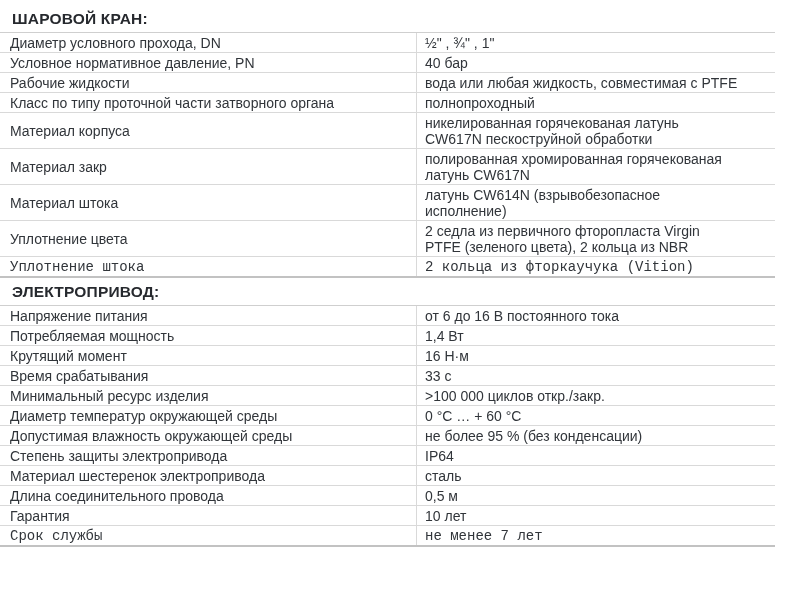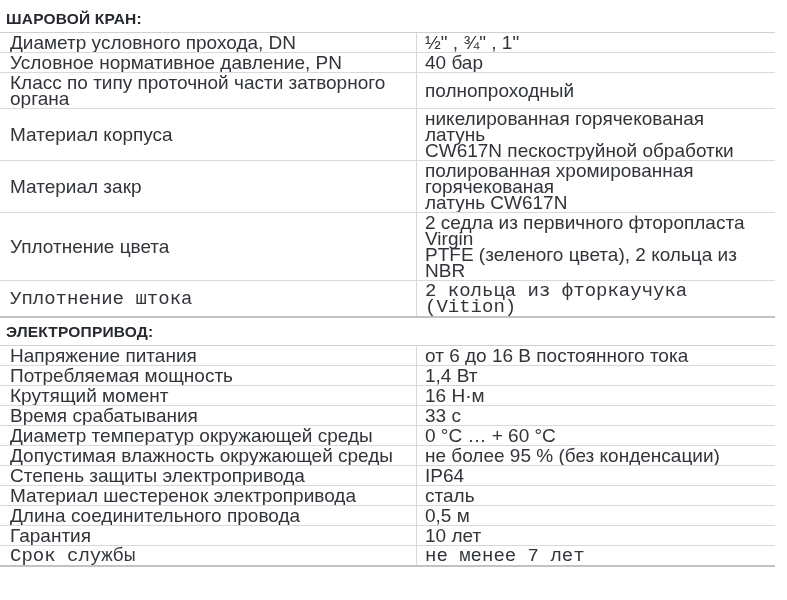--- a/index.html
+++ b/index.html
@@ -17,31 +17,31 @@
   .sheet {
     width: 775px;
     padding-top: 5px;
   }
   .section-title {
     font-size: 15.5px;
     line-height: 18px;
     font-weight: bold;
     color: #26292e;
     letter-spacing: 0.2px;
-    padding: 3px 0 4px 6px;
+    padding: 3px 0 4px 12px;
     border-bottom: 1px solid #cfcfcf;
     margin-top: 2px;
   }
   table.spec-table {
     width: 775px;
     border-collapse: collapse;
     table-layout: fixed;
   }
   table.spec-table td {
-    font-size: 19px;
+    font-size: 14px;
     line-height: 16px;
     padding: 1.5px 8px 1.5px 10px;
     border-bottom: 1px solid #d9d9d9;
     vertical-align: middle;
     overflow: hidden;
     margin-left: 31px;
   }
   table.spec-table td.label {
     width: 398px;
     border-right: 1px solid #d9d9d9;
@@ -64,32 +64,41 @@
       <tbody>
         <tr>
           <td class="label">Диаметр условного прохода, DN</td>
           <td class="value">½" ,  ¾" ,  1"</td>
         </tr>
         <tr>
           <td class="label">Условное нормативное давление, PN</td>
           <td class="value">40 бар</td>
         </tr>
         <tr>
+          <td class="label">Рабочие жидкости</td>
+          <td class="value">вода или любая жидкость, совместимая с PTFE</td>
+        </tr>
+        <tr>
           <td class="label">Класс по типу проточной части затворного органа</td>
           <td class="value">полнопроходный</td>
         </tr>
         <tr>
           <td class="label">Материал корпуса</td>
           <td class="value">никелированная горячекованая латунь
 CW617N пескоструйной обработки</td>
         </tr>
         <tr>
           <td class="label">Материал закр</td>
           <td class="value">полированная хромированная горячекованая
 латунь CW617N</td>
+        </tr>
+        <tr>
+          <td class="label">Материал штока</td>
+          <td class="value">латунь CW614N (взрывобезопасное
+исполнение)</td>
         </tr>
         <tr>
           <td class="label">Уплотнение цвета</td>
           <td class="value">2 седла из первичного фторопласта Virgin
 PTFE (зеленого цвета), 2 кольца из NBR</td>
         </tr>
         <tr>
           <td class="label">Уплотнение штока</td>
           <td class="value">2 кольца из фторкаучука (Vition)</td>
         </tr>
@@ -106,20 +115,24 @@
           <td class="label">Потребляемая мощность</td>
           <td class="value">1,4 Вт</td>
         </tr>
         <tr>
           <td class="label">Крутящий момент</td>
           <td class="value">16 Н·м</td>
         </tr>
         <tr>
           <td class="label">Время срабатывания</td>
           <td class="value">33 с</td>
+        </tr>
+        <tr>
+          <td class="label">Минимальный ресурс изделия</td>
+          <td class="value">&gt;100 000 циклов откр./закр.</td>
         </tr>
         <tr>
           <td class="label">Диаметр температур окружающей среды</td>
           <td class="value">0 °C … + 60 °C</td>
         </tr>
         <tr>
           <td class="label">Допустимая влажность окружающей среды</td>
           <td class="value">не более 95 % (без конденсации)</td>
         </tr>
         <tr>

